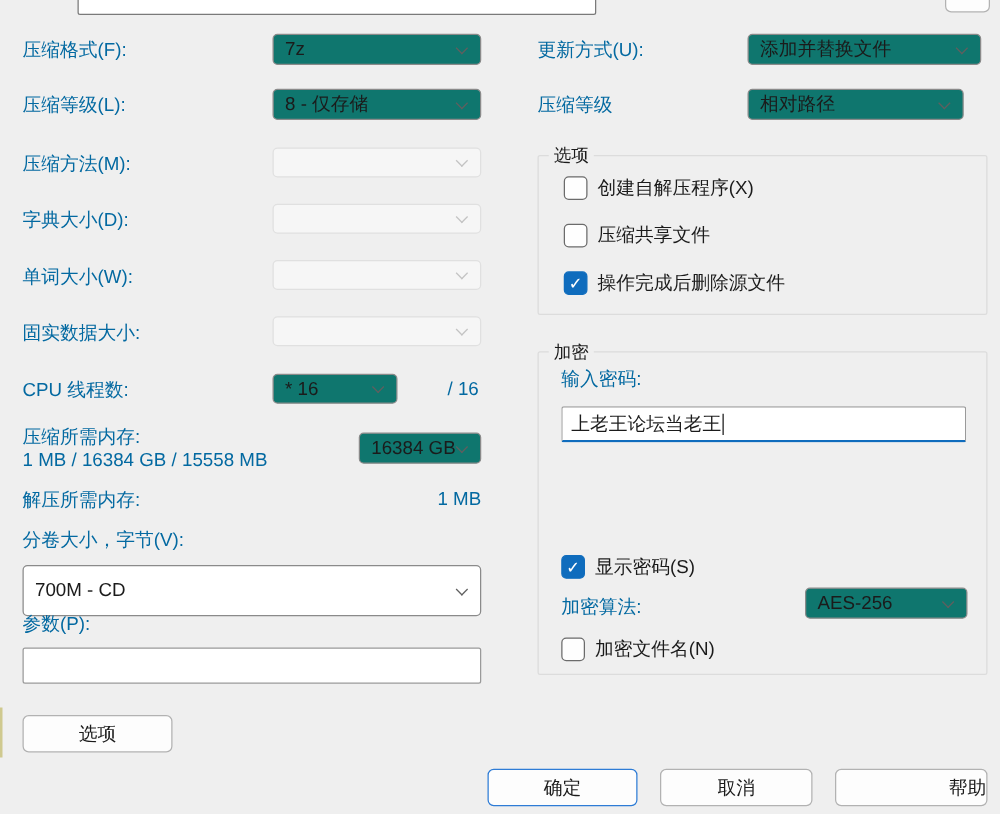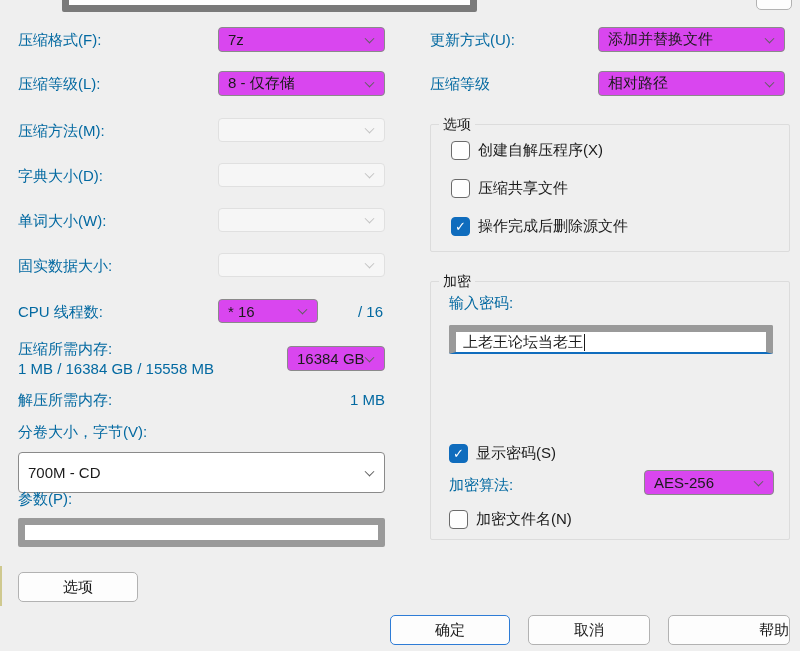--- a/index.html
+++ b/index.html
@@ -12,21 +12,21 @@
     overflow:hidden;
   }
   #dialog { position:relative; width:800px; height:651px; background:#efefef; overflow:hidden; }
 
   .abs { position:absolute; }
   .label { color:#0369a1; white-space:nowrap; }
 
   
   .dd {
     position:absolute;
-    background:#d946ef;
+    background:#0f766e;
     border:1px solid #8a8a8a;
     border-radius:4px;
     display:flex; align-items:center;
     padding:0 26px 0 9px;
     white-space:nowrap;
     cursor:default;
   }
   .dd.disabled { background:#f6f6f6; border-color:#e0e0e0; color:#a0a0a0; }
   .chev {
     position:absolute; right:11px; top:50%;
@@ -34,21 +34,21 @@
     border-right:1.4px solid #5f5f5f;
     border-bottom:1.4px solid #5f5f5f;
     transform:translateY(-70%) rotate(45deg);
   }
   .dd.disabled .chev { border-color:#c3c3c3; }
 
   
   .tinput {
     position:absolute;
     background:#ffffff;
-    border:7px solid #701a75;
+    border:1px solid #701a75;
     border-radius:2px;
     display:flex; align-items:center;
     padding:0 7px;
     white-space:nowrap;
   }
   .tinput.focused { border-color:#9a9a9a; border-bottom:2px solid #0f6cbd; border-radius:2px; }
   .caret { display:inline-block; width:1px; height:17px; background:#1b1b1b; margin-left:1px; }
 
   
   .group {
@@ -170,21 +170,21 @@
 
   <div class="abs" style="left:0; top:566px; width:2px; height:40px; background:#cfc98f;"></div>
 
   <div class="abs label" style="left:430px; top:31px;">更新方式(U):</div>
   <div class="dd" style="left:598px; top:27px; width:187px; height:25px;">
     <span>添加并替换文件</span>
     <span class="chev"></span>
   </div>
 
   <div class="abs label" style="left:430px; top:75px;">压缩等级</div>
-  <div class="dd" style="left:598px; top:71px; width:187px; height:25px;">
+  <div class="dd" style="left:598px; top:71px; width:173px; height:25px;">
     <span>相对路径</span>
     <span class="chev"></span>
   </div>
 
   <div class="group" style="left:430px; top:124px; width:360px; height:128px;">
     <span class="gtitle">选项</span>
 
     <div class="cbrow" style="left:20px; top:16px;">
       <span class="cb">
           <span>✓</span>

